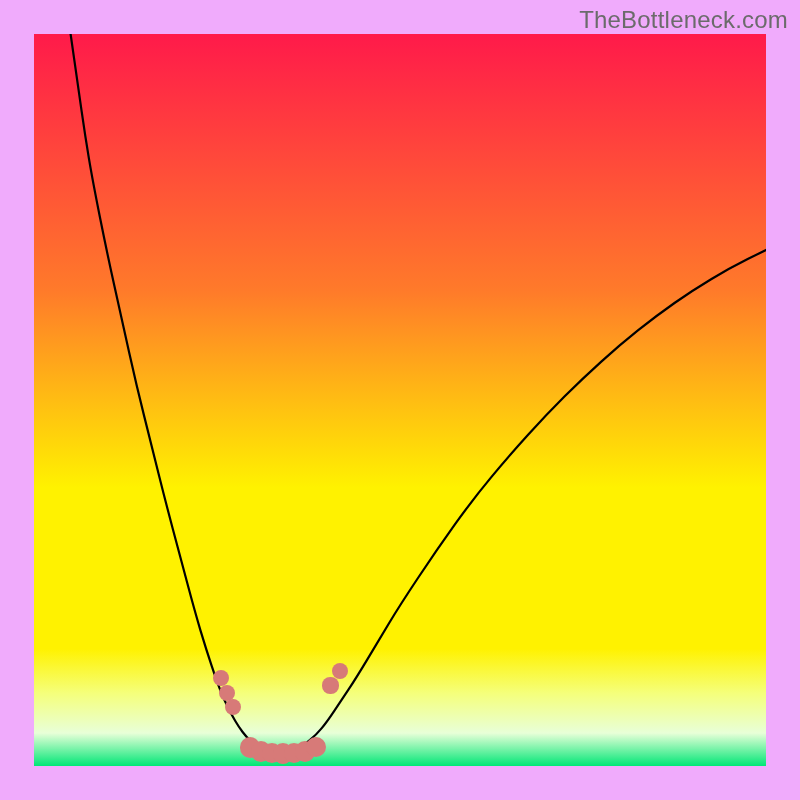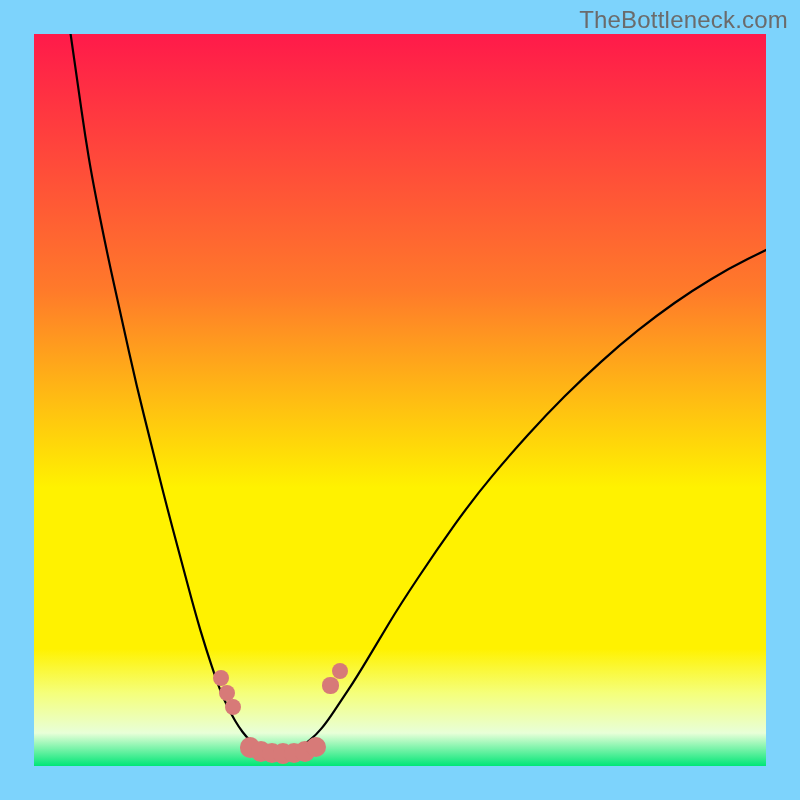--- a/index.html
+++ b/index.html
@@ -10,21 +10,21 @@
     background: #000;
     overflow: hidden;
     font-family: Arial, Helvetica, sans-serif;
   }
   .frame {
     position: absolute;
     left: 0;
     top: 0;
     width: 800px;
     height: 800px;
-    background: #7dd3fc;
+    background: #f0abfc;
   }
   .plot {
     position: absolute;
     left: 34px;
     top: 34px;
     width: 732px;
     height: 732px;
     overflow: hidden;
   }
   .gradient {

